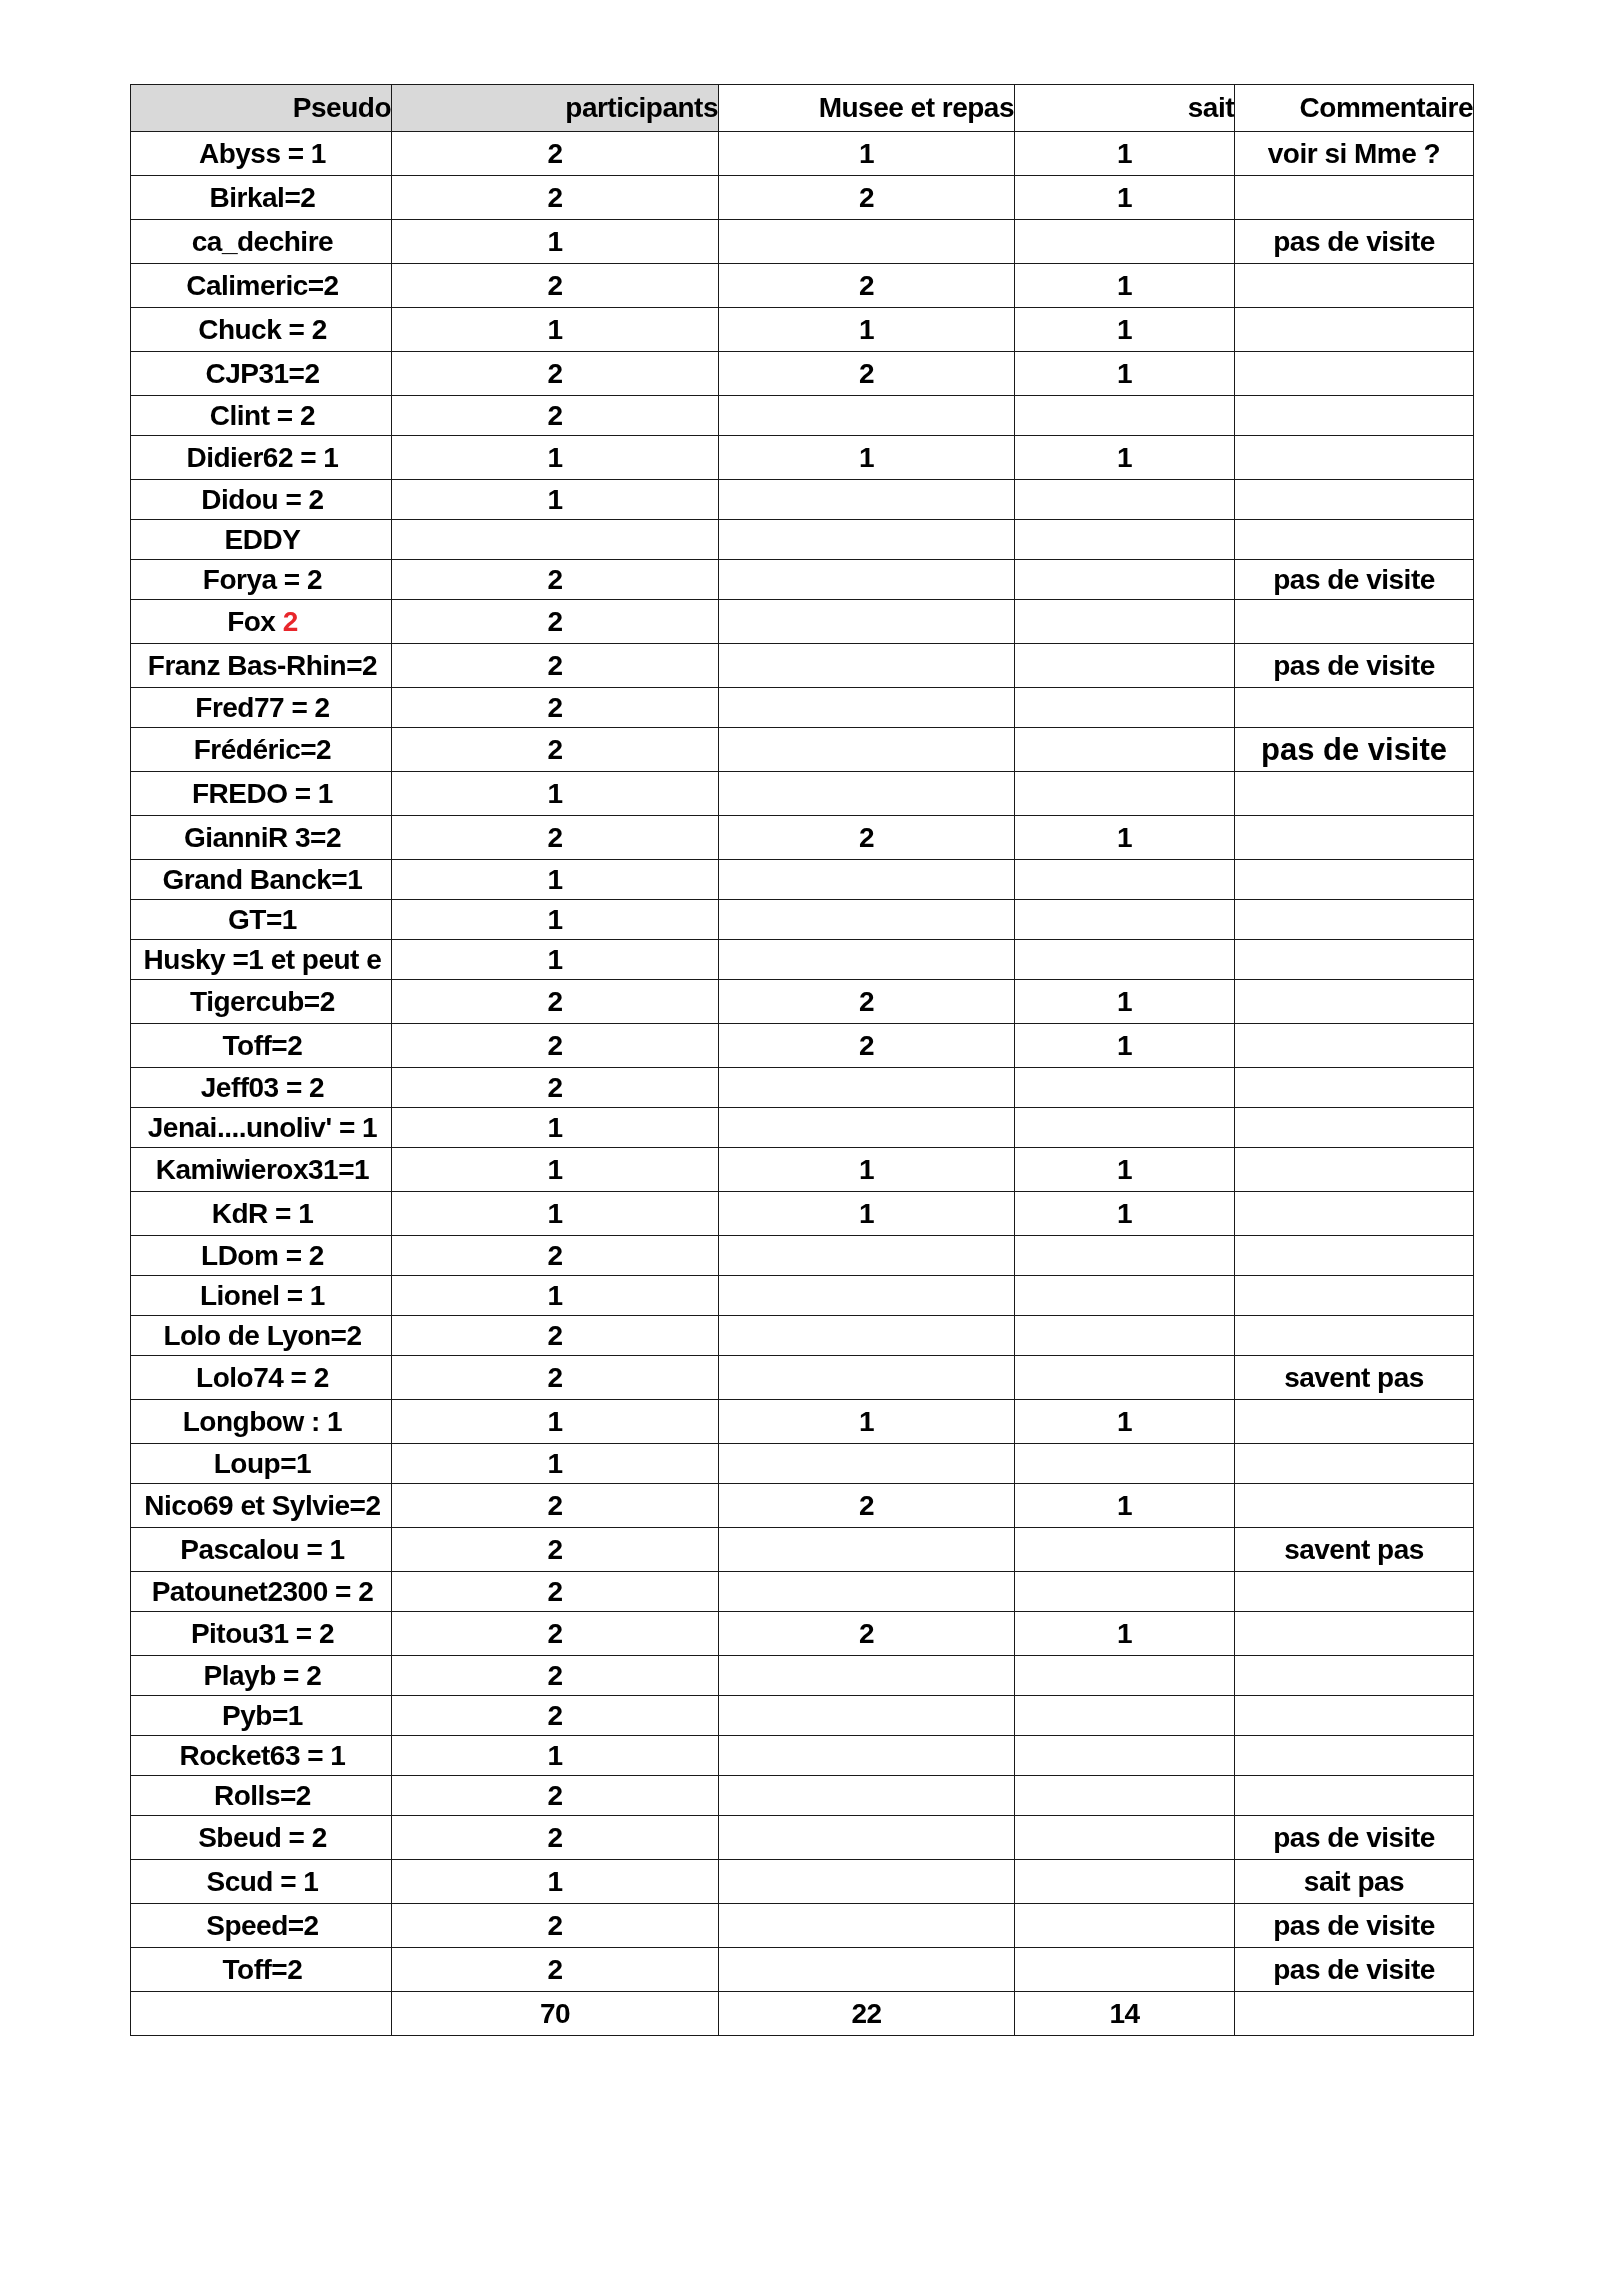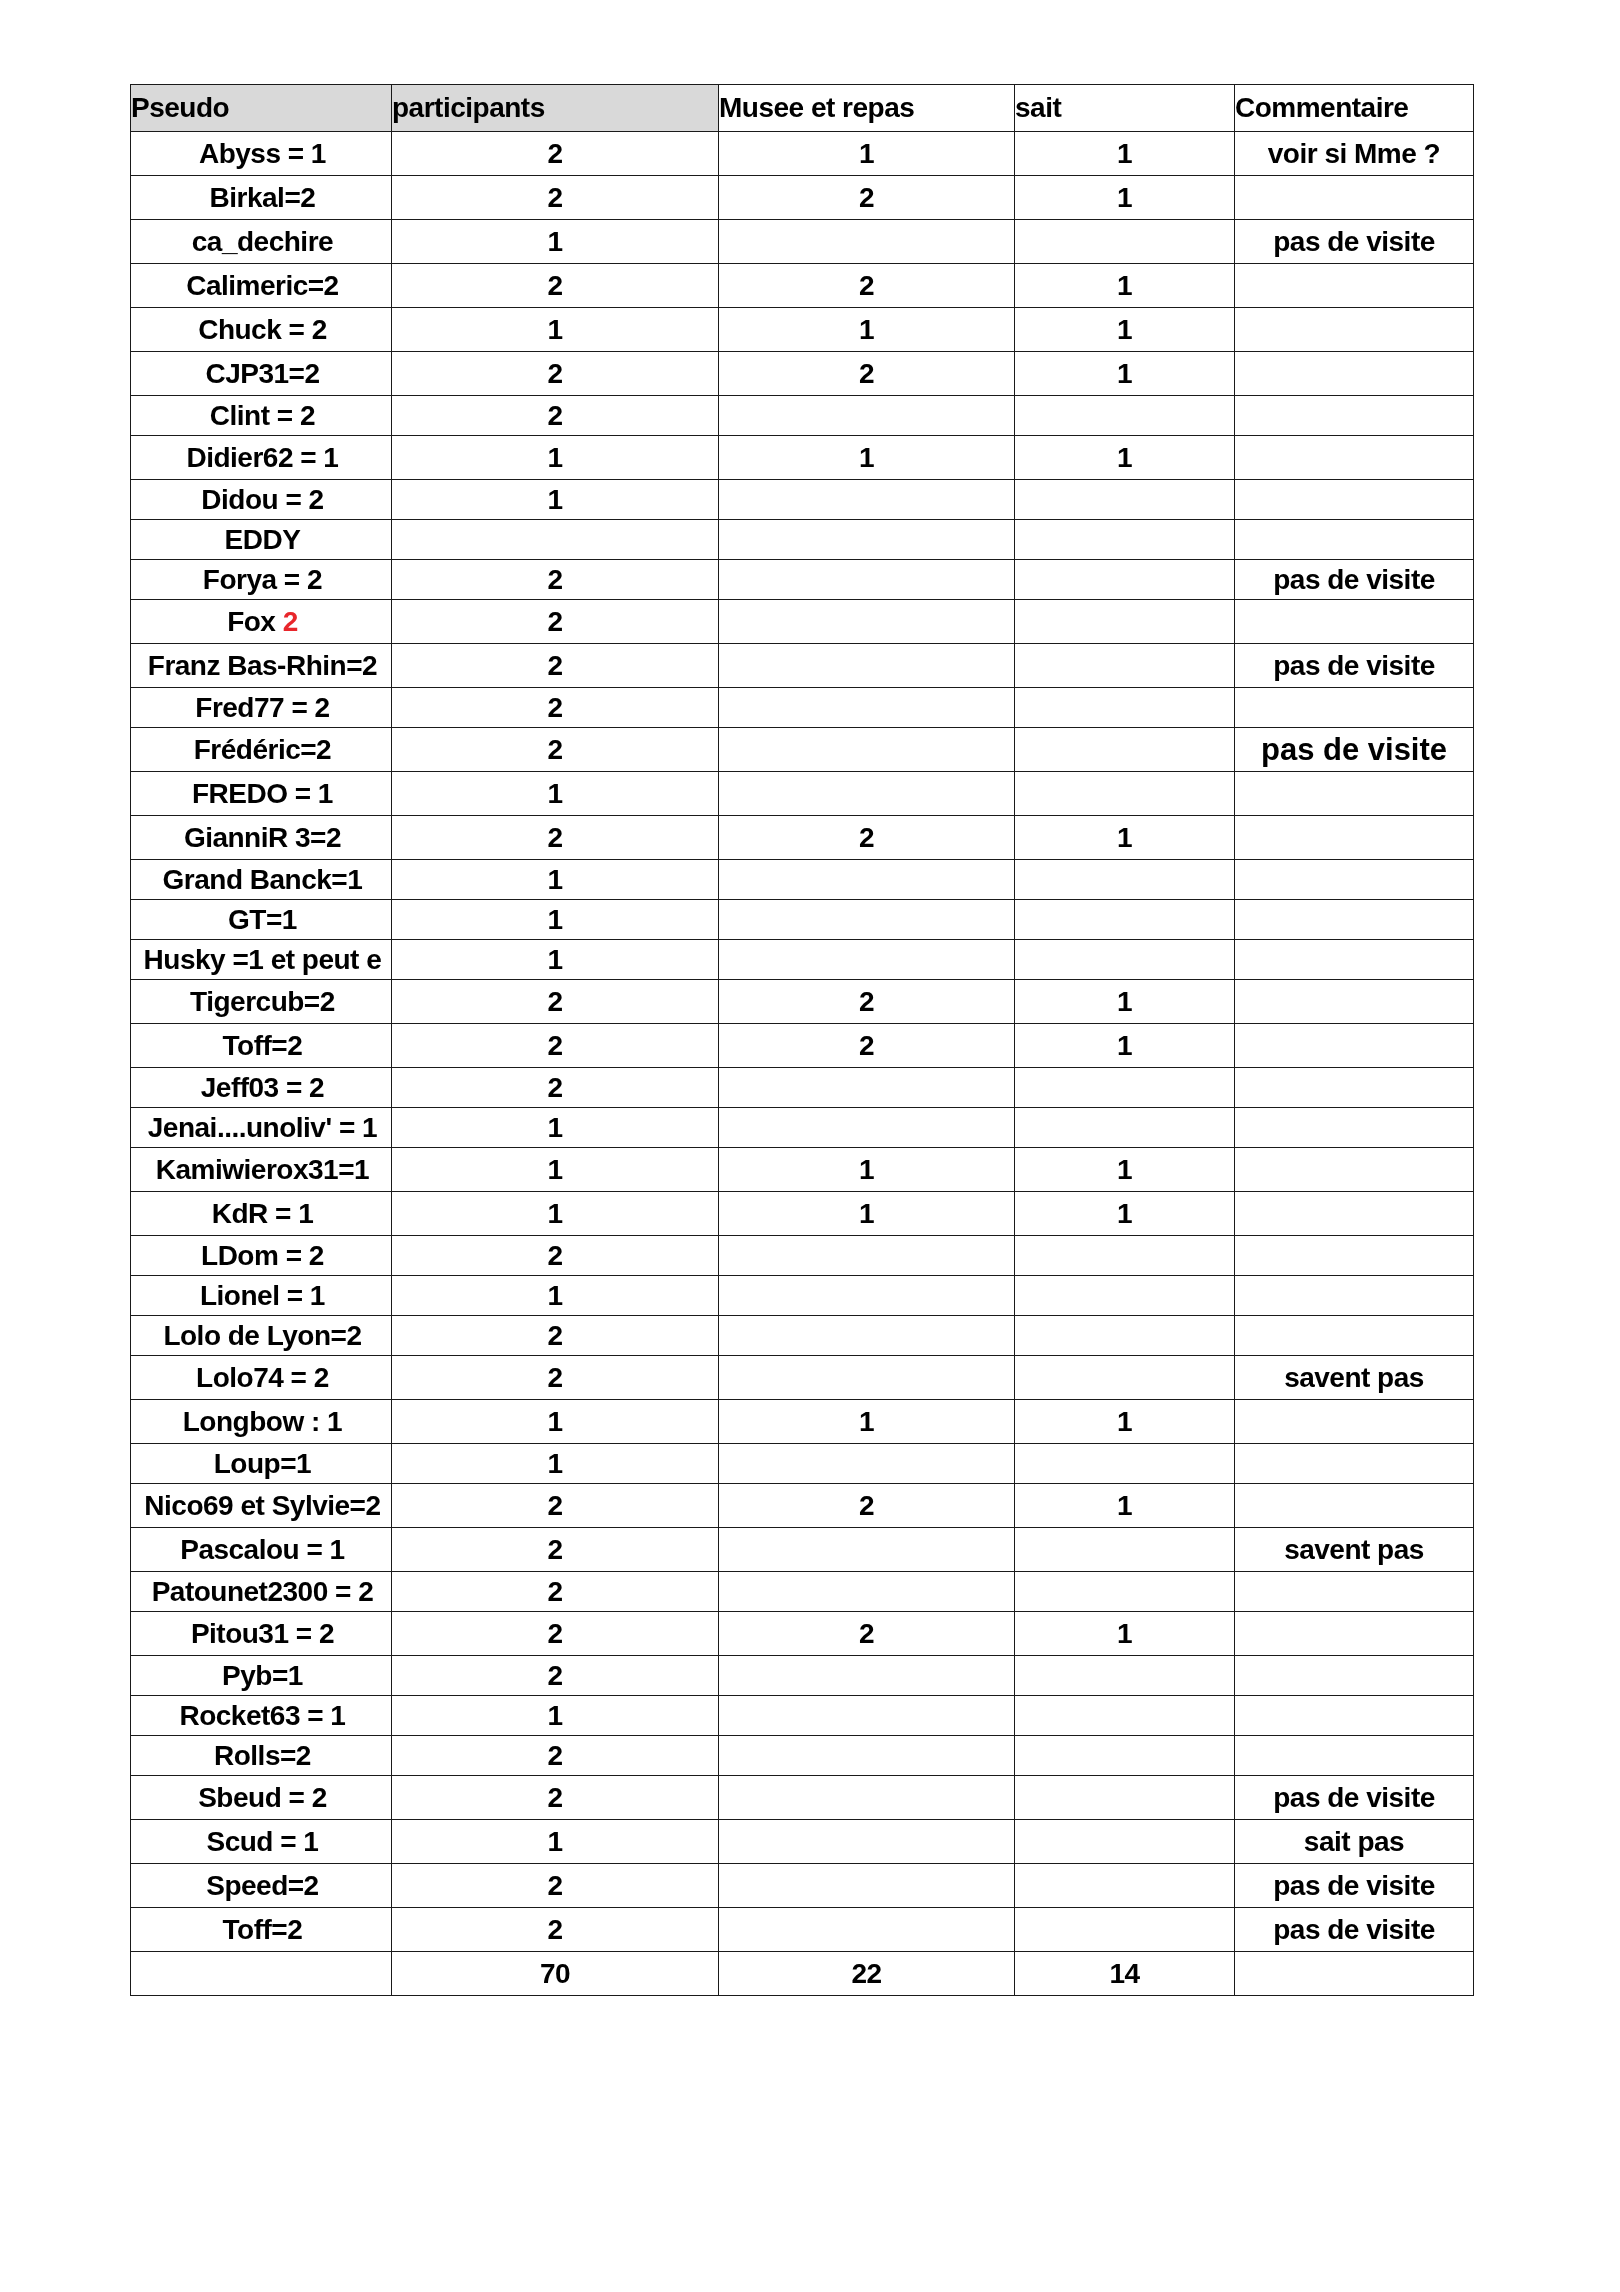--- a/index.html
+++ b/index.html
@@ -29,21 +29,21 @@
       overflow: hidden;
       white-space: nowrap;
       font-size: 28px;
       line-height: 1;
       vertical-align: middle;
       letter-spacing: -0.5px;
     }
     .sheet th {
       height: 46px;
       font-weight: bold;
-      text-align: left;
+      text-align: right;
       background: #ffffff;
     }
     .sheet th.gray { background: #d9d9d9; }
     .sheet td.pseudo {
       text-align: center;
       padding-left: 2.9px;
       text-overflow: clip;
     }
     .sheet td.num, .sheet td.comment { text-align: center; }
     .sheet td.comment.alt-font {
@@ -327,20 +327,27 @@
         <td class="comment"></td>
       </tr>
       <tr class="tall">
         <td class="pseudo"><span>Pitou31 = 2</span></td>
         <td class="num">2</td>
         <td class="num">2</td>
         <td class="num">1</td>
         <td class="comment"></td>
       </tr>
       <tr class="short">
+        <td class="pseudo"><span>Playb = 2</span></td>
+        <td class="num">2</td>
+        <td class="num"></td>
+        <td class="num"></td>
+        <td class="comment"></td>
+      </tr>
+      <tr class="short">
         <td class="pseudo"><span>Pyb=1</span></td>
         <td class="num">2</td>
         <td class="num"></td>
         <td class="num"></td>
         <td class="comment"></td>
       </tr>
       <tr class="short">
         <td class="pseudo"><span>Rocket63 = 1</span></td>
         <td class="num">1</td>
         <td class="num"></td>

